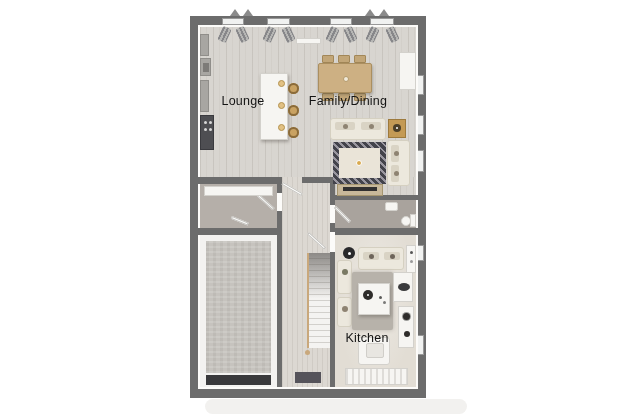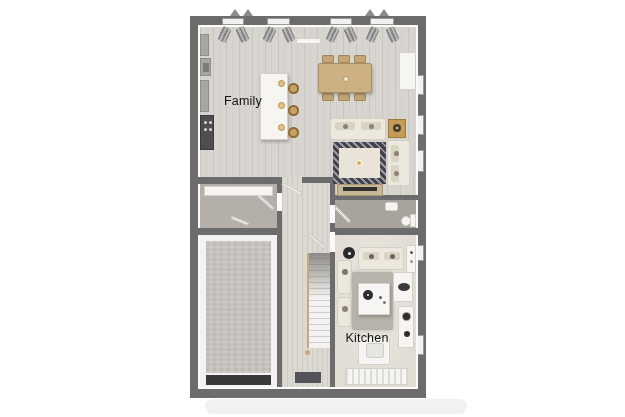--- a/index.html
+++ b/index.html
@@ -214,18 +214,19 @@
       </div>
       <div class="whitef" style="left:200px;top:281px;width:16px;height:42px">
         <div class="dot" style="left:4px;top:6px;width:7px;height:7px;background:#2e2c2a;box-shadow:0 0 0 1px #9a9a98"></div>
         <div class="dot" style="left:5px;top:24px;width:6px;height:6px;background:#2e2c2a"></div>
       </div>
       <div class="whitef" style="left:160px;top:312px;width:32px;height:28px;border-radius:3px">
         <div class="abs" style="left:7px;top:5px;width:18px;height:15px;background:#e8e6e1;border:1px solid #d0cec9;box-sizing:border-box;border-radius:2px"></div>
       </div>
       <div class="whitef slat" style="left:147px;top:343px;width:63px;height:17px"></div>
 
-      <div class="room-label" style="left:45px;top:76px">Family</div>
+      <div class="room-label" style="left:45px;top:76px">Lounge</div>
+      <div class="room-label" style="left:150px;top:76px">Family/Dining</div>
       <div class="room-label" style="left:169px;top:313px">Kitchen</div>
 
     </div>
   </div>
 </div>
 
 </body></html>

